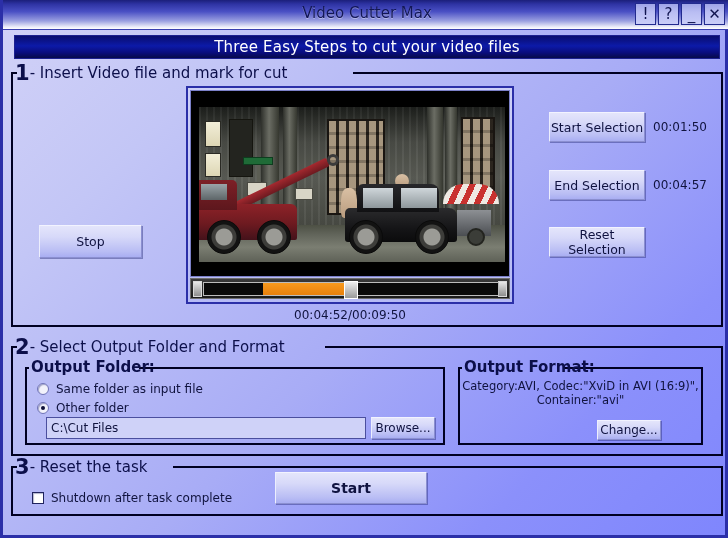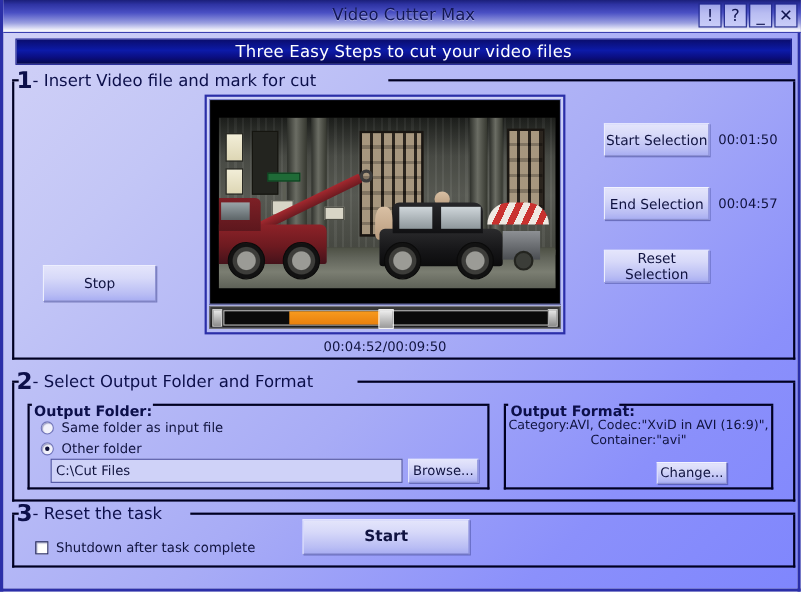--- a/index.html
+++ b/index.html
@@ -99,42 +99,42 @@
   #step1 { left: 8px; top: 74px; width: 712px; height: 253px; }
   #step2 { left: 8px; top: 348px; width: 712px; height: 108px; }
   #step3 { left: 8px; top: 468px; width: 712px; height: 48px; }
 
   
   #outfolder { left: 22px; top: 369px; width: 420px; height: 76px; }
   #outformat { left: 455px; top: 369px; width: 245px; height: 76px; }
 
   .sublegend {
     position: absolute; top: -11px; left: 4px;
-    font-size: 13px; font-weight: bold; color: #0c0f4a;
-    white-space: nowrap; padding-right: 5px; margin-top: 9px;
+    font-size: 15px; font-weight: bold; color: #0c0f4a;
+    white-space: nowrap; padding-right: 5px;
   }
 
   
   .btn {
     position: absolute;
     background: linear-gradient(to bottom, #e4e5fb 0%, #d7d9f9 35%, #b9bdf4 82%, #a9aef2 100%);
     border: 1px solid #8b8fd0;
     border-top-color: #f2f3ff;
     border-left-color: #eceefd;
     box-shadow: 1px 1px 0 rgba(40,44,120,0.45);
     color: #101340;
     font-size: 12.5px;
     text-align: center;
     cursor: pointer;
     font-family: "DejaVu Sans", "Liberation Sans", sans-serif;
     display: flex; align-items: center; justify-content: center;
   }
   #btn-load  { left: 36px;  top: 110px; width: 103px; height: 33px; }
   #btn-play  { left: 36px;  top: 168px; width: 103px; height: 33px; }
-  #btn-stop  { left: 36px;  top: 225px; width: 103px; height: 33px; margin-top: 16px; }
+  #btn-stop  { left: 36px;  top: 225px; width: 103px; height: 33px; }
   #btn-start-sel { left: 546px; top: 112px; width: 96px; height: 30px; }
   #btn-end-sel   { left: 546px; top: 170px; width: 96px; height: 30px; }
   #btn-reset-sel { left: 546px; top: 227px; width: 96px; height: 30px; }
   #btn-browse    { left: 368px; top: 417px; width: 64px; height: 22px; font-size: 12px; }
   #btn-change    { left: 553px; top: 420px; width: 64px; height: 20px; font-size: 12px; margin-left: 41px; }
   #btn-start-task {
     left: 272px; top: 472px; width: 152px; height: 32px;
     font-size: 14px; font-weight: bold;
   }
 

